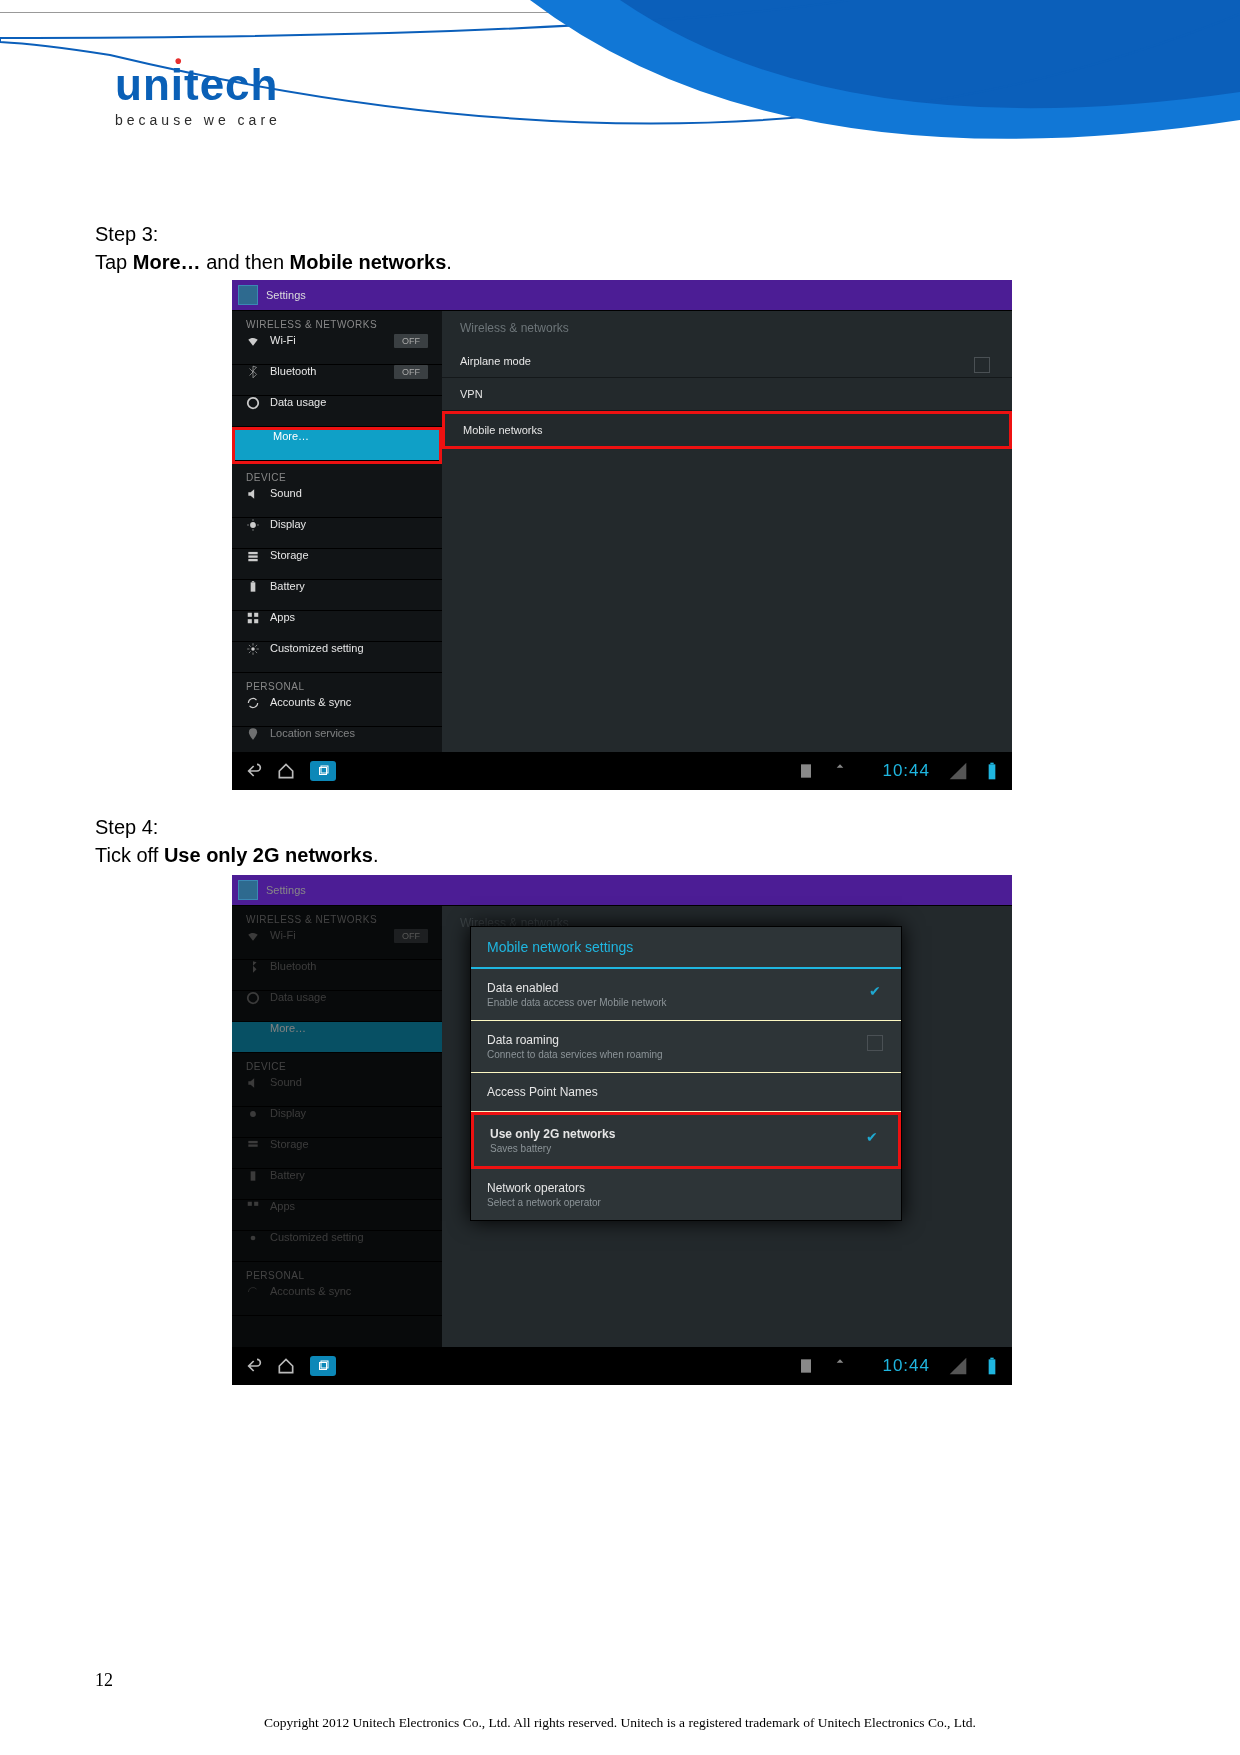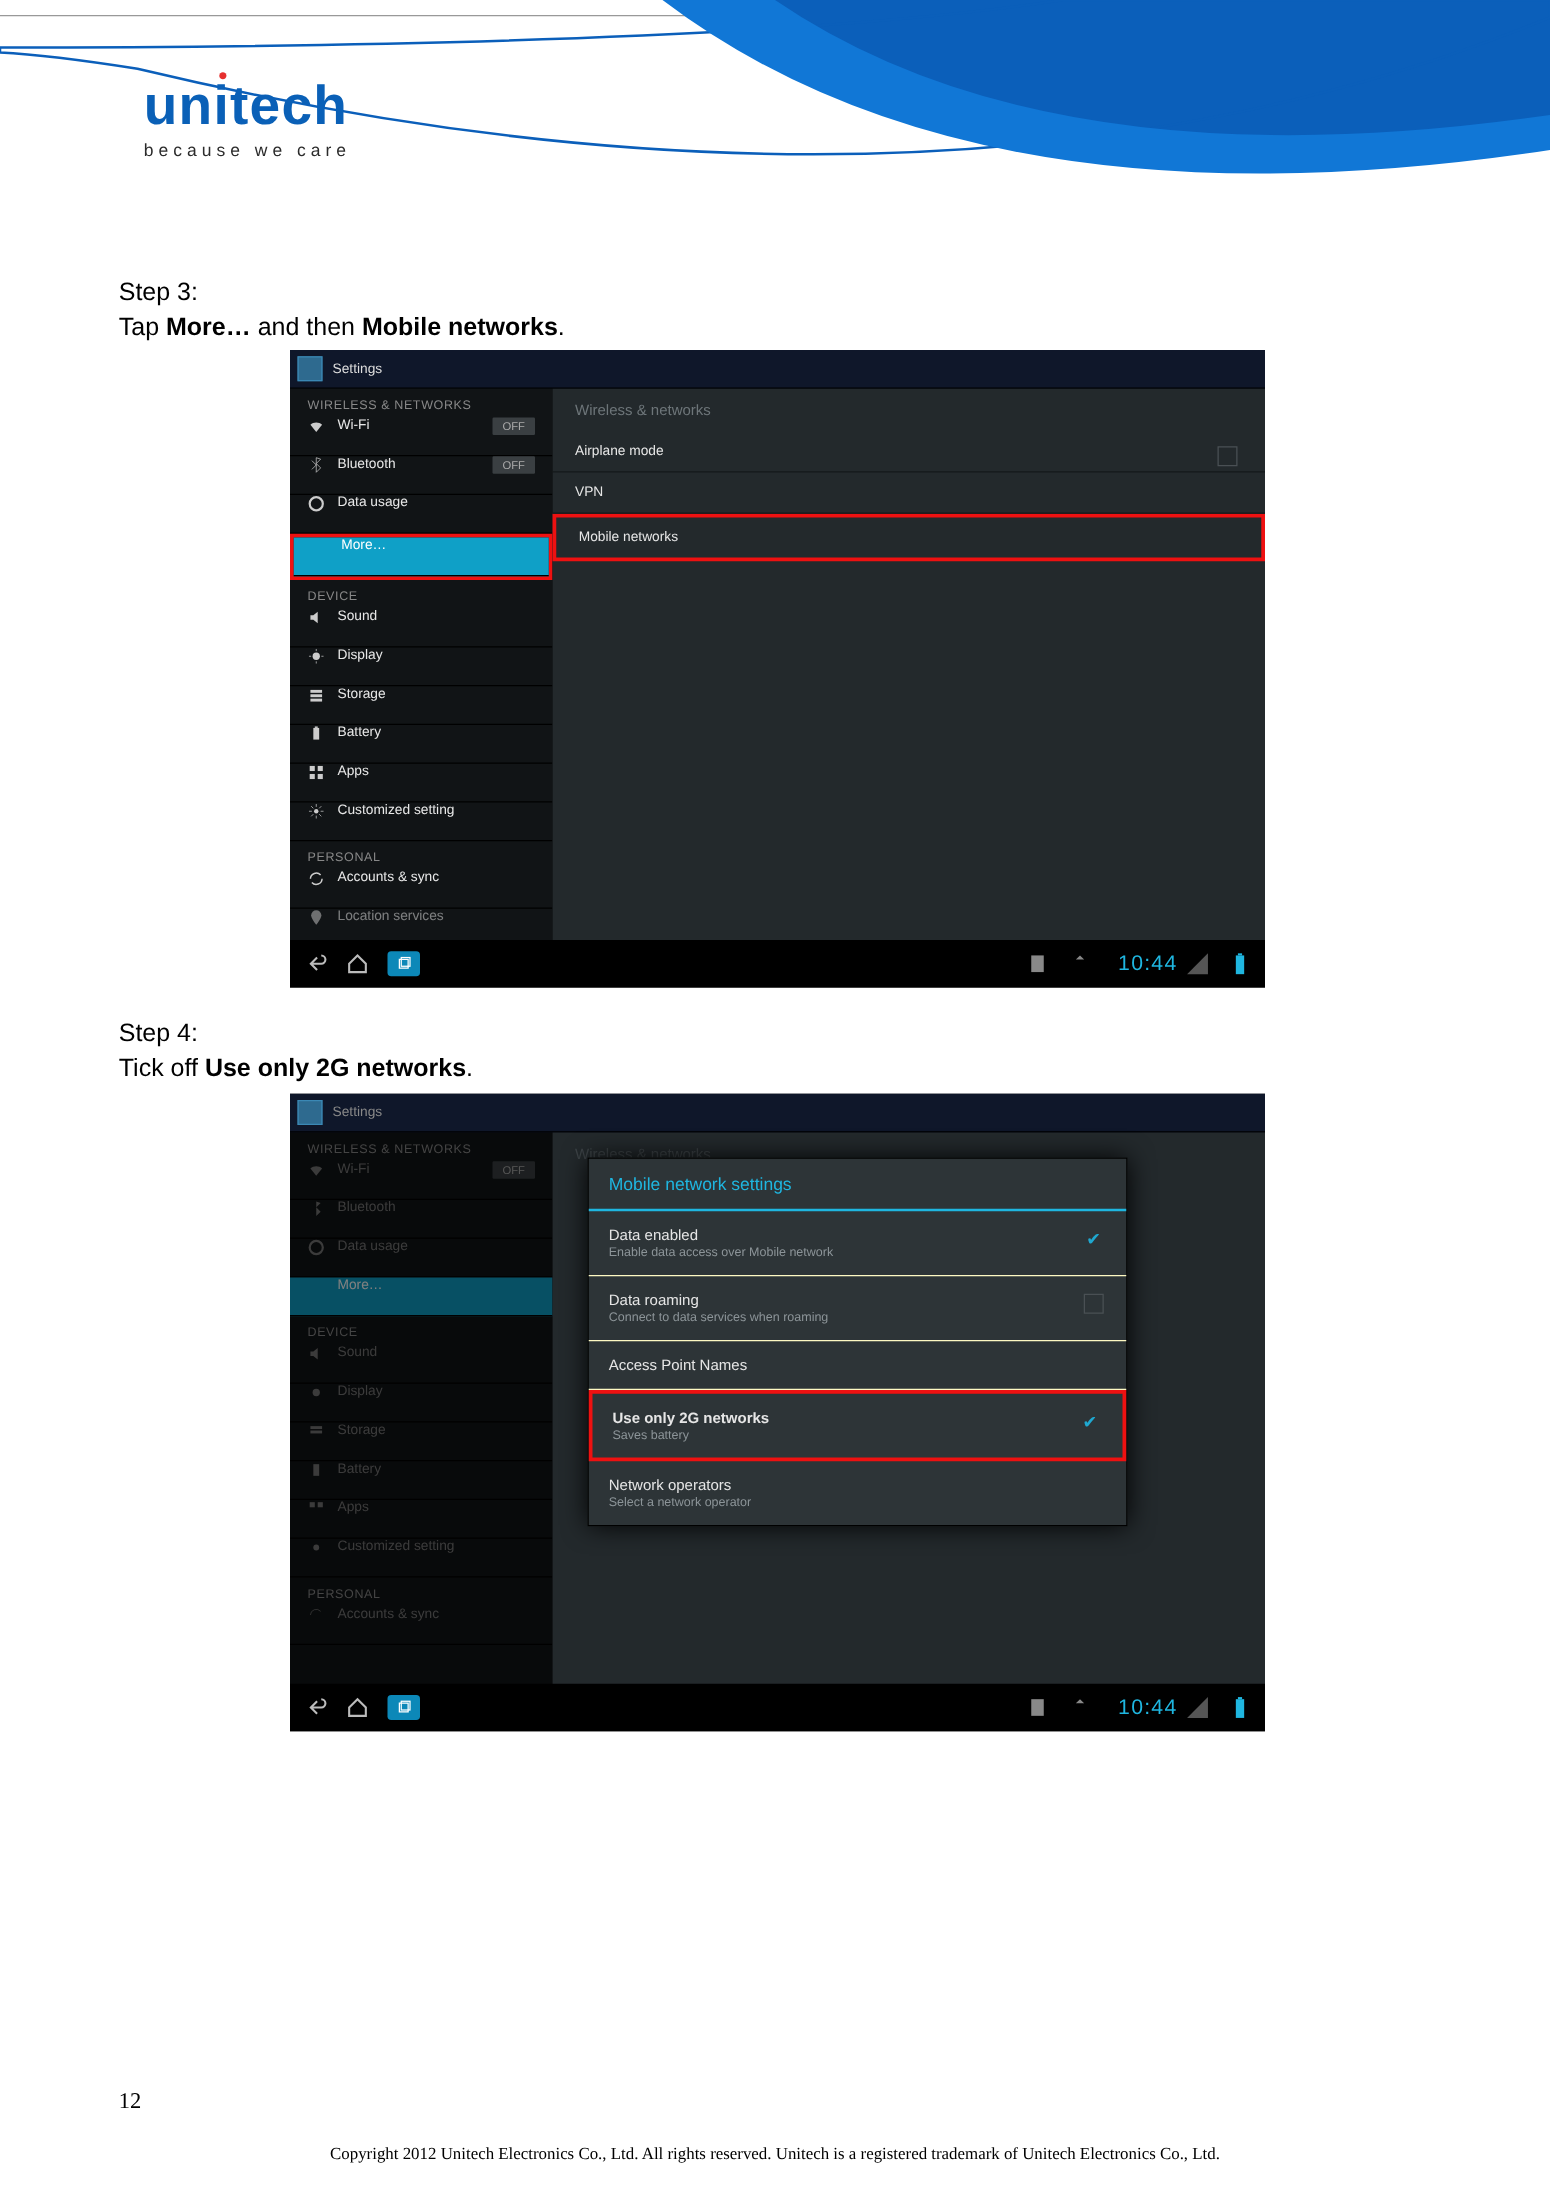--- a/index.html
+++ b/index.html
@@ -14,21 +14,21 @@
   .logo .dot{color:#e6302f;}
   .tagline{font-size:14px;letter-spacing:4px;color:#2b2b2b;margin-top:2px;}
   
   .bodytext{position:absolute;left:95px;font-size:20px;line-height:28px;}
   .step3{top:220px;}
   .step4{top:813px;}
   
   .shot{position:absolute;left:232px;width:780px;background:#000;color:#c8c8c8;font-size:11px;}
   .shot1{top:280px;height:510px;}
   .shot2{top:875px;height:510px;}
-  .titlebar{display:flex;align-items:center;height:26px;padding:2px 6px;background:#0f172a;border-bottom:1px solid #000;}
+  .titlebar{display:flex;align-items:center;height:26px;padding:2px 6px;background:#4c1d95;border-bottom:1px solid #000;}
   .titlebar .ticon{width:18px;height:18px;background:#2e6a8f;border:1px solid #3b88b4;margin-right:8px;}
   .catlabel{color:#888;font-size:10px;letter-spacing:0.5px;padding:8px 0 4px 14px;}
   .cols{display:flex;height:444px;}
   .leftcol{width:210px;background:#111416;}
   .rightcol{flex:1;background:#23292c;position:relative;}
   .lrow{display:flex;align-items:flex-start;height:30px;padding:0 14px;border-bottom:1px solid #000;color:#e8e8e8;}
   .lrow.dim{color:#777;}
   .licon{width:14px;height:14px;margin-right:10px;display:inline-block;}
   .lrow.sel{background:#0fa0c7;color:#fff;}
   .lrow.sel2{background:#0fa0c7;color:#fff;}
@@ -40,21 +40,21 @@
   .rrow .chk{position:absolute;right:22px;top:12px;width:14px;height:14px;border:1px solid #4a5054;}
   .dialog{position:absolute;left:28px;top:20px;width:430px;background:#2d3437;border:1px solid #000;box-shadow:0 0 20px #000;}
   .dialog .dtitle{color:#1fb6e0;padding:12px 16px;border-bottom:2px solid #1fb6e0;font-size:14px;}
   .dialog .drow{padding:12px 16px;border-bottom:1px solid #fef9c3;color:#e6e6e6;position:relative;font-size:12px;}
   .dialog .drow .sub{display:block;color:#8c9498;font-size:10px;margin-top:2px;}
   .dialog .drow .chk{position:absolute;right:18px;top:14px;width:14px;height:14px;border:1px solid #4a5054;}
   .dialog .drow .chk.on{border:none;color:#1fa8d0;font-size:14px;}
   .navbar{position:absolute;left:0;right:0;bottom:0;height:38px;background:#000;display:flex;align-items:center;padding:0 10px;color:#bdbdbd;}
   .navbar .nicon{width:20px;height:20px;margin-right:14px;}
   .navbar .spacer{flex:1;}
-  .navbar .clock{color:#1fb6e0;font-size:17px;letter-spacing:1px;margin:0 6px;}
+  .navbar .clock{color:#1fb6e0;font-size:17px;letter-spacing:1px;margin:0 18px;}
   .recent{width:26px;height:20px;background:#0c88b8;border-radius:3px;display:flex;align-items:center;justify-content:center;}
   
   .pageno{position:absolute;left:95px;bottom:64px;font-size:18px;font-family:'Times New Roman',serif;}
   .copyright{position:absolute;left:0;right:0;bottom:24px;text-align:center;font-size:13.5px;font-family:'Times New Roman',serif;color:#000;}
   b{font-weight:700;}
 </style>
 </head>
 <body>
 
 <div class="page">

